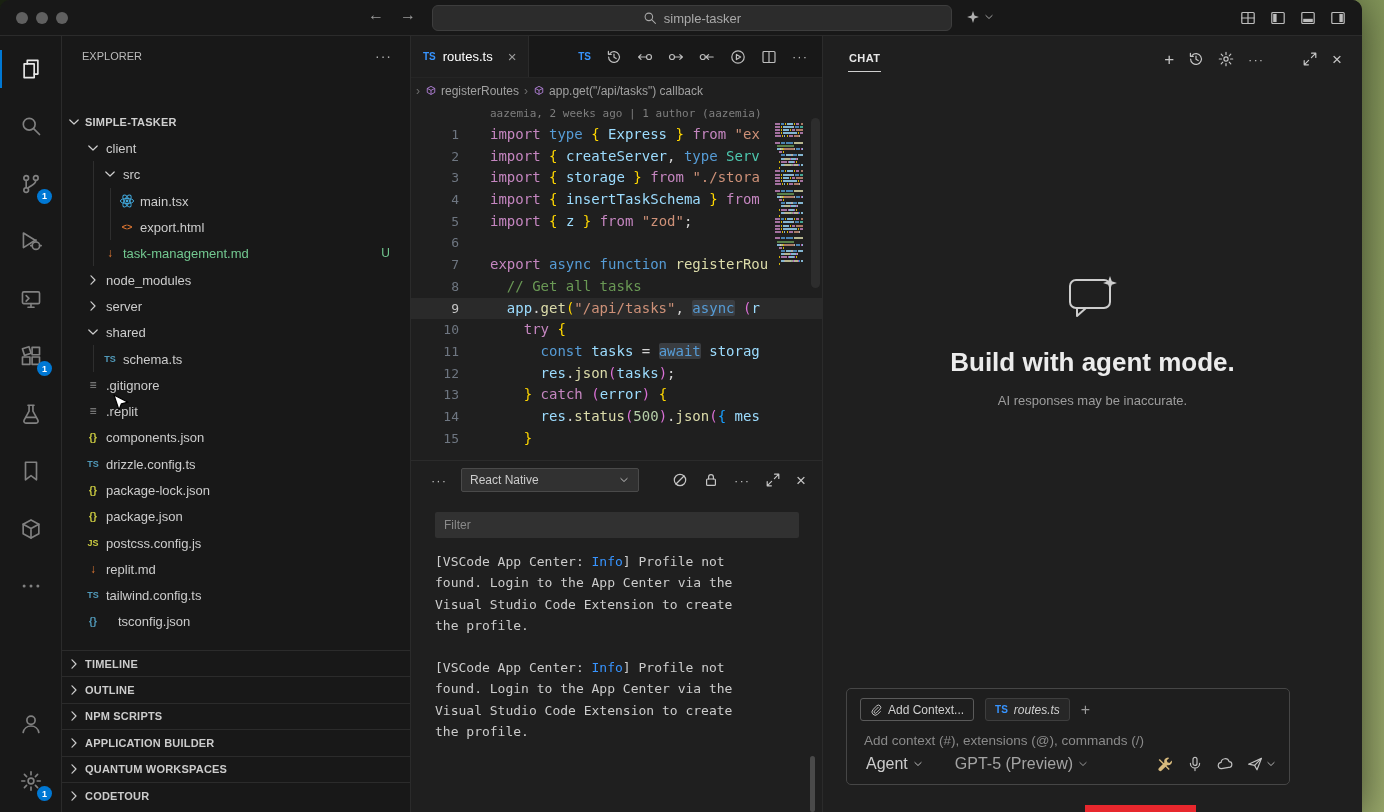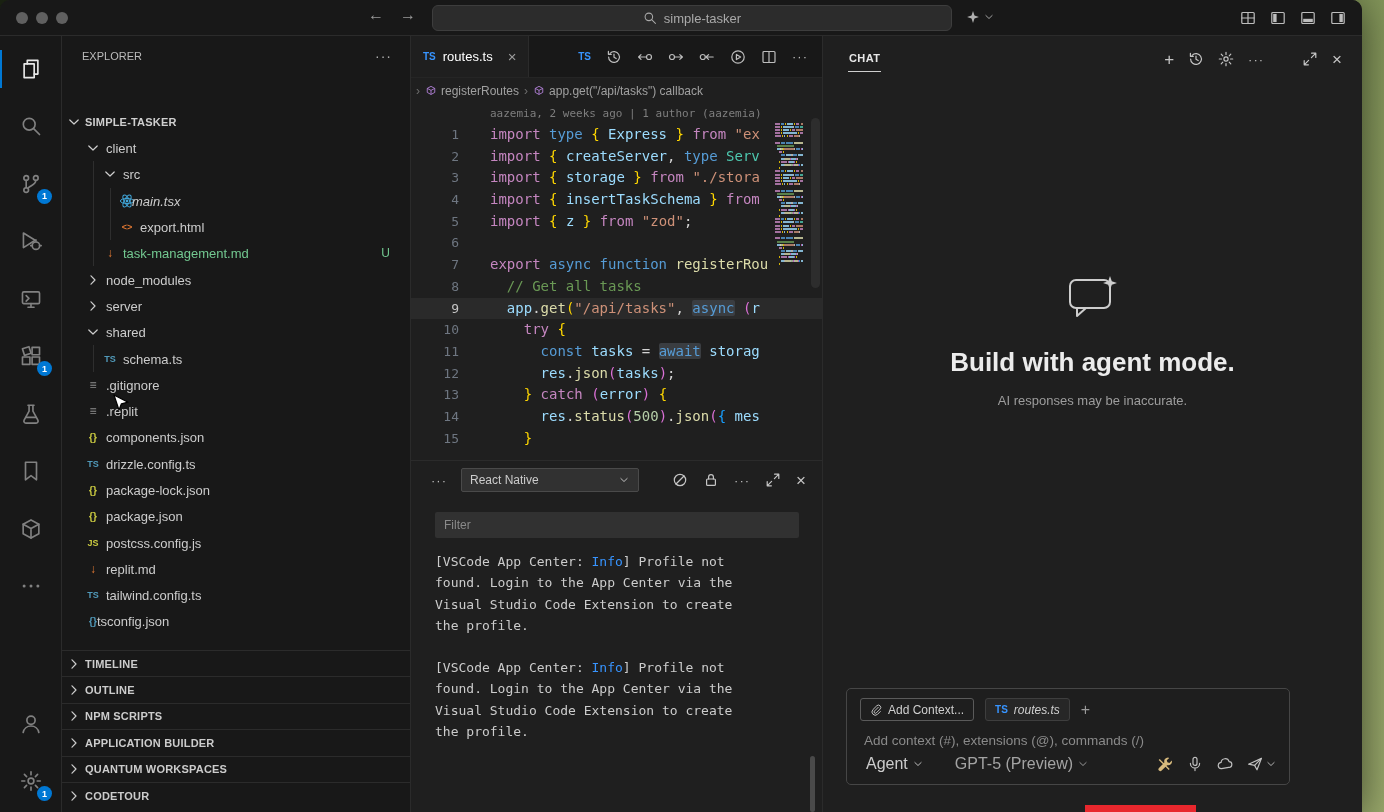--- a/index.html
+++ b/index.html
@@ -318,21 +318,21 @@
             <span class="guide" style="left: 31px;"></span>
             <span class="guide" style="left: 48px;"></span>
             <span class="slot" style="left: 57px;">
               <svg viewBox="0 0 16 16">
                 <circle cx="8" cy="8" r="1.4" fill="#41a6d9"></circle>
                 <ellipse cx="8" cy="8" rx="6.6" ry="2.6" fill="none" stroke="#41a6d9" stroke-width="1"></ellipse>
                 <ellipse cx="8" cy="8" rx="6.6" ry="2.6" fill="none" stroke="#41a6d9" stroke-width="1" transform="rotate(60 8 8)"></ellipse>
                 <ellipse cx="8" cy="8" rx="6.6" ry="2.6" fill="none" stroke="#41a6d9" stroke-width="1" transform="rotate(120 8 8)"></ellipse>
               </svg>
             </span>
-            <span class="lbl" style="left: 70px; font-style: italic;">main.tsx</span>
+            <span class="lbl" style="left: 78px;">main.tsx</span>
           </div>
           <div class="trow">
             <span class="guide" style="left: 31px;"></span>
             <span class="guide" style="left: 48px;"></span>
             <span class="slot" style="left: 57px;">
               <span class="fi" style="color: rgb(227, 121, 51);">&lt;&gt;</span>
             </span>
             <span class="lbl" style="left: 78px;">export.html</span>
           </div>
           <div class="trow">
@@ -425,21 +425,21 @@
           <div class="trow">
             <span class="slot" style="left: 23px;">
               <span class="fi" style="color: rgb(81, 154, 186);">TS</span>
             </span>
             <span class="lbl" style="left: 44px;">tailwind.config.ts</span>
           </div>
           <div class="trow">
             <span class="slot" style="left: 23px;">
               <span class="fi" style="font-size: 10px; color: rgb(81, 154, 186);">{}</span>
             </span>
-            <span class="lbl" style="left: 35px;">tsconfig.json</span>
+            <span class="lbl" style="left: 56px;">tsconfig.json</span>
           </div>
         </div>
       <div id="sections">
           <div class="sec">
             <span class="ic chev">
               <svg viewBox="0 0 16 16">
                 <path d="M6 3.8l4 4.2-4 4.2" fill="none" stroke="currentColor" stroke-width="1.2" stroke-linecap="round" stroke-linejoin="round"></path>
               </svg>
             </span>
             <span>TIMELINE</span>

